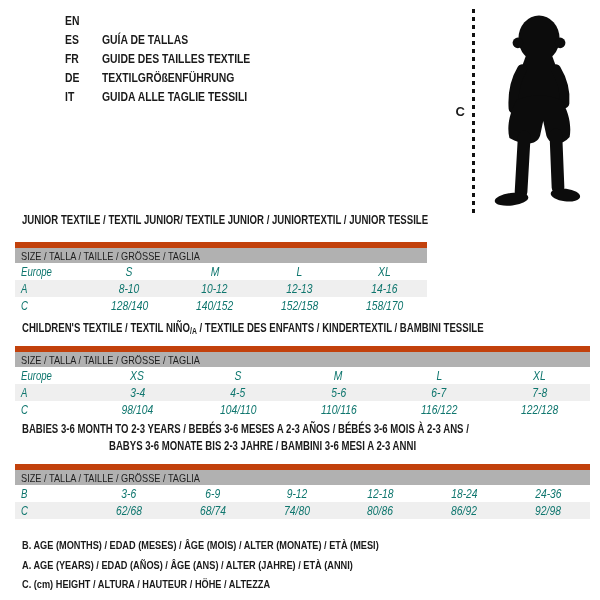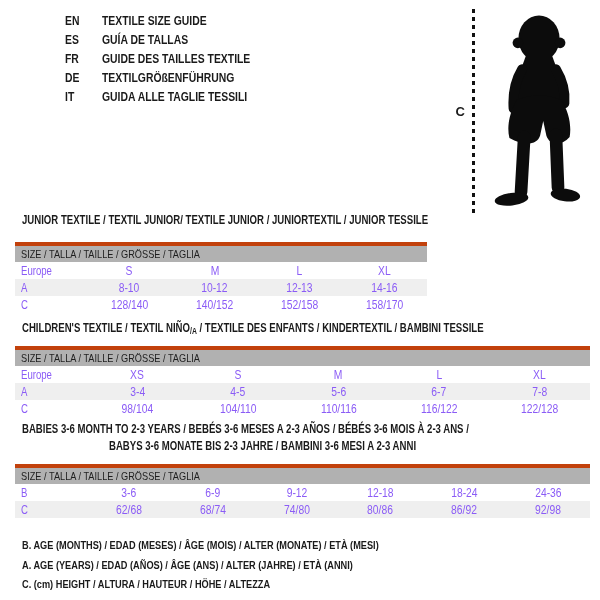--- a/index.html
+++ b/index.html
@@ -34,29 +34,29 @@
   
   .sec-title { position: absolute; left: 22px; font-size: 12px; font-weight: 700; white-space: nowrap; line-height: 17px; }
   .sub-a { font-size: 8.5px; vertical-align: -2px; }
 
   
   .sz-table { position: absolute; left: 15px; border-collapse: collapse; table-layout: fixed; }
   .sz-table.w1 { width: 412px; }
   .sz-table.w2 { width: 575px; }
   .sz-table th {
     background: #b1b1b1;
-    border-top: 4px solid #c2410c;
+    border-top: 6px solid #c2410c;
     height: 18px;
     font-weight: 400;
     font-size: 11.5px;
     text-align: left;
     padding-left: 6px;
     color: #1e1e1e;
   }
-  .sz-table td { height: 17px; font-size: 12px; text-align: center; vertical-align: middle; color: #8b5cf6; }
+  .sz-table td { height: 17px; font-size: 12px; text-align: center; vertical-align: middle; color: #0f766e; font-style: italic; }
   .sz-table td.lbl { text-align: left; padding-left: 6px; }
   .sz-table tbody tr.alt td { background: #efefef; }
 
   
   .legend { position: absolute; left: 22px; top: 536px; font-weight: 700; font-size: 11.5px; line-height: 19.5px; }
 
   
   #sec1-title { top: 212px; }
   #sec1-table { top: 242px; }
   #sec2-title { top: 320px; text-align: center; }
@@ -65,21 +65,20 @@
   #sec3-table { top: 464px; }
 </style>
 </head>
 <body>
 
 <div class="page">
 
   <div class="lang-list">
     <div class="lang-row">
       <span class="lang-code"><span class="cx">EN</span></span>
-      <span><span class="cx">TEXTILE SIZE GUIDE</span></span>
     </div>
     <div class="lang-row">
       <span class="lang-code"><span class="cx">ES</span></span>
       <span><span class="cx">GUÍA DE TALLAS</span></span>
     </div>
     <div class="lang-row">
       <span class="lang-code"><span class="cx">FR</span></span>
       <span><span class="cx">GUIDE DES TAILLES TEXTILE</span></span>
     </div>
     <div class="lang-row">

